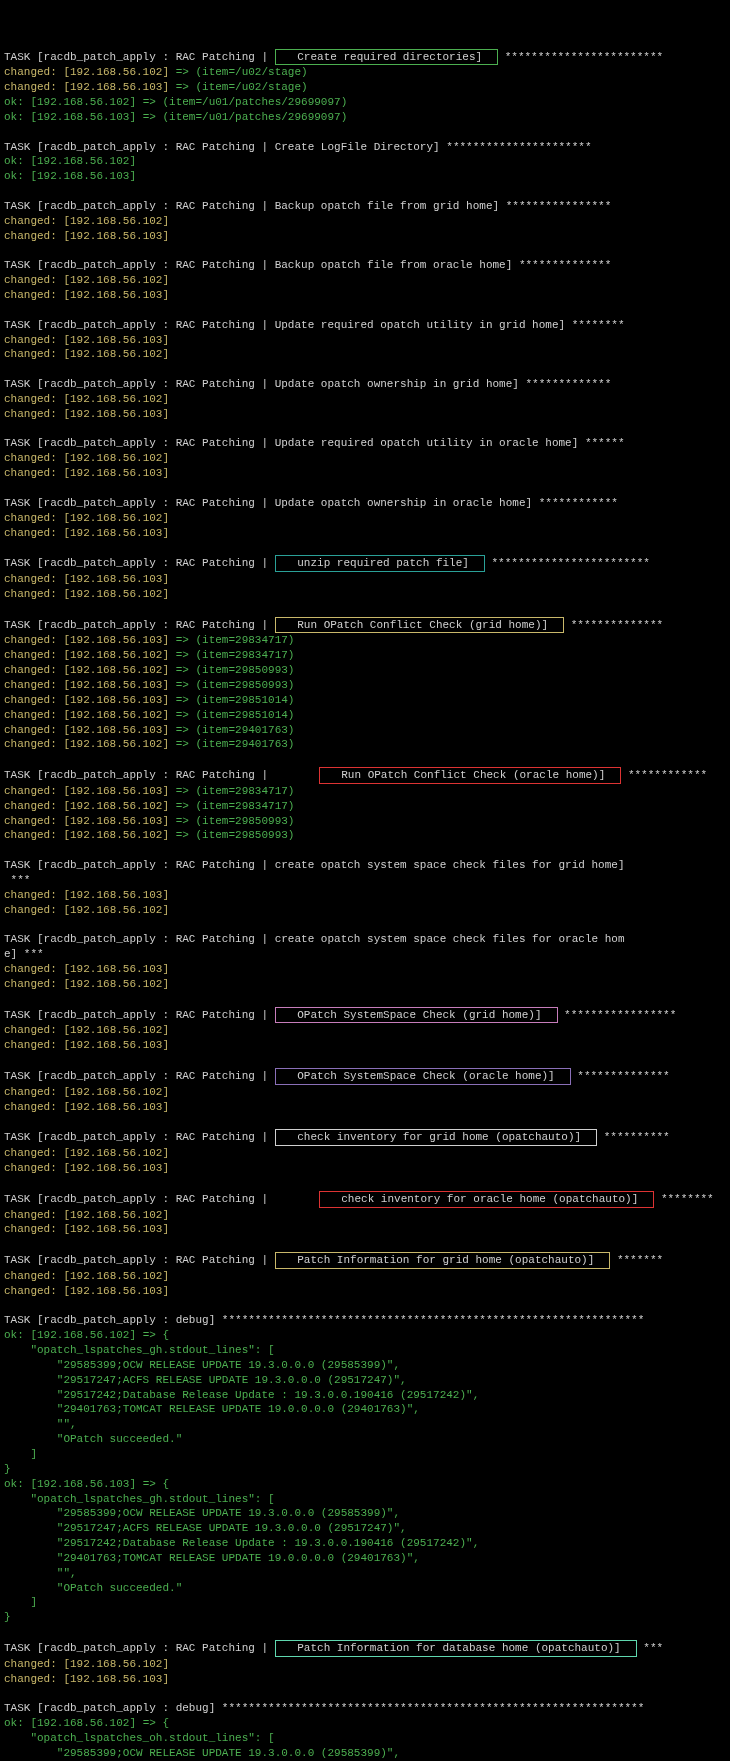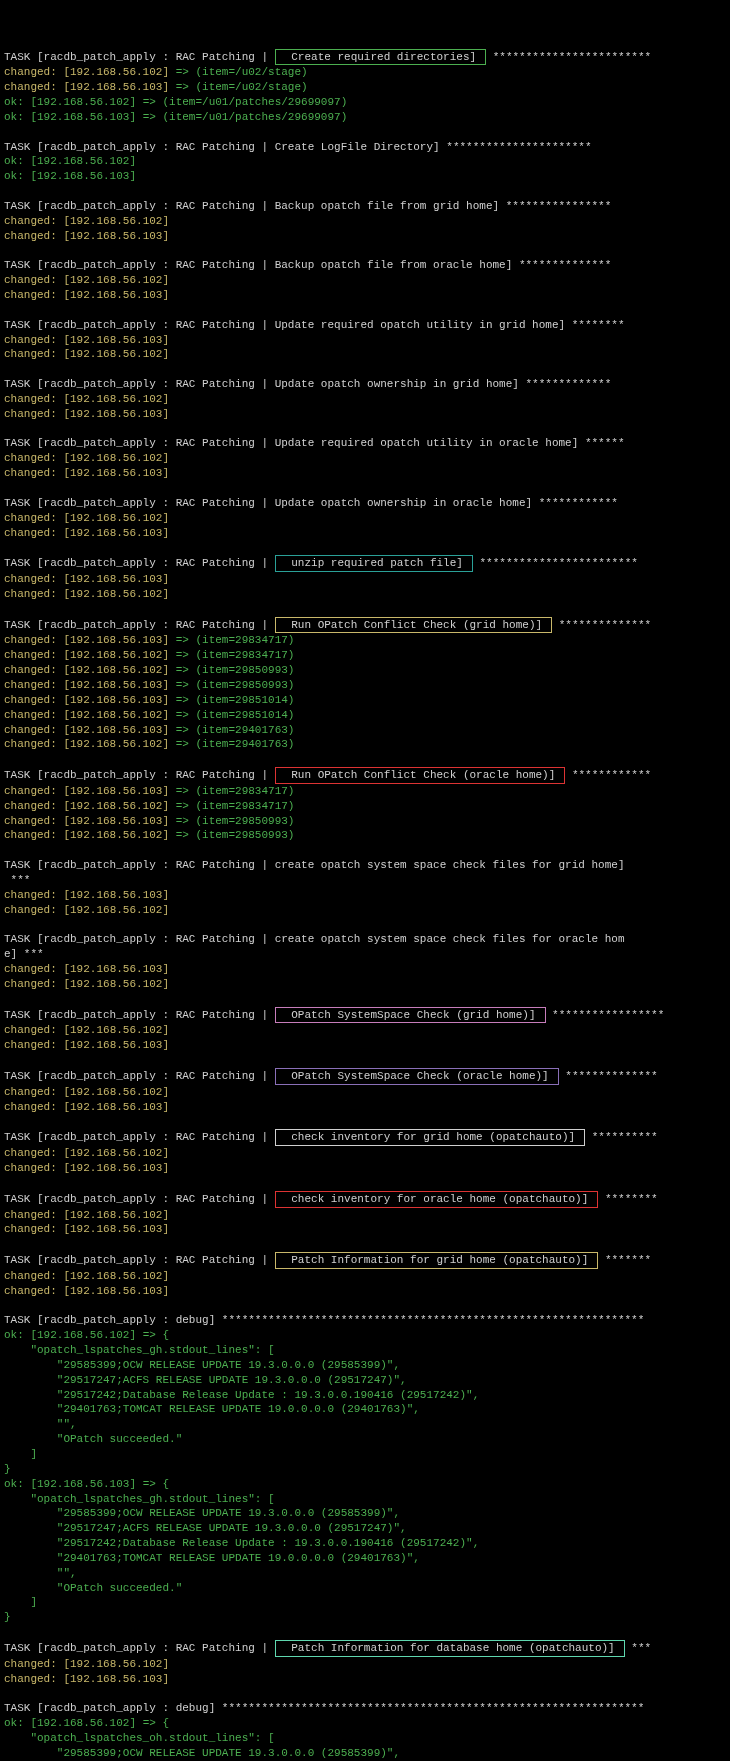--- a/index.html
+++ b/index.html
@@ -13,27 +13,27 @@
     white-space: pre;
     width: 730px;
   }
   .line { display: block; }
   .t-white  { color: #d0d0d0; }
   .t-yellow { color: #c9b86a; }
   .t-green  { color: #4caf50; }
   .stars    { color: #d0d0d0; }
   .box {
     border: 1px solid;
-    padding: 0 9px;
+    padding: 0 15px;
     display: inline-block;
   }
   .box-green      { border-color: #4caf50; }
   .box-teal       { border-color: #2aa198; text-align: center; }
   .box-yellow     { border-color: #c9b86a; }
-  .box-red        { border-color: #d33; }
+  .box-red        { border-color: #d33; margin-left: 44px; }
   .box-magenta    { border-color: #c77dbb; }
   .box-purple     { border-color: #8a6fb8; text-align: center; }
   .box-white      { border-color: #d0d0d0; }
   .box-lightgreen { border-color: #5fd7af; }
 </style>
 </head>
 <body>
 
 
 <div id="out"><div class="line"><span class="t-white">TASK [racdb_patch_apply : RAC Patching | </span><span class="box box-green t-white"> Create required directories]</span><span class="stars"> ************************</span></div><div class="line"><span class="t-yellow">changed: [192.168.56.102]</span><span class="t-green"> =&gt; (item=/u02/stage)</span></div><div class="line"><span class="t-yellow">changed: [192.168.56.103]</span><span class="t-green"> =&gt; (item=/u02/stage)</span></div><div class="line"><span class="t-green">ok: [192.168.56.102]</span><span class="t-green"> =&gt; (item=/u01/patches/29699097)</span></div><div class="line"><span class="t-green">ok: [192.168.56.103]</span><span class="t-green"> =&gt; (item=/u01/patches/29699097)</span></div><div class="line"> </div><div class="line"><span class="t-white">TASK [racdb_patch_apply : RAC Patching | Create LogFile Directory] </span><span class="stars">**********************</span></div><div class="line"><span class="t-green">ok: </span><span class="t-green">[192.168.56.102]</span></div><div class="line"><span class="t-green">ok: </span><span class="t-green">[192.168.56.103]</span></div><div class="line"> </div><div class="line"><span class="t-white">TASK [racdb_patch_apply : RAC Patching | Backup opatch file from grid home] </span><span class="stars">****************</span></div><div class="line"><span class="t-yellow">changed: </span><span class="t-yellow">[192.168.56.102]</span></div><div class="line"><span class="t-yellow">changed: </span><span class="t-yellow">[192.168.56.103]</span></div><div class="line"> </div><div class="line"><span class="t-white">TASK [racdb_patch_apply : RAC Patching | Backup opatch file from oracle home] </span><span class="stars">**************</span></div><div class="line"><span class="t-yellow">changed: </span><span class="t-yellow">[192.168.56.102]</span></div><div class="line"><span class="t-yellow">changed: </span><span class="t-yellow">[192.168.56.103]</span></div><div class="line"> </div><div class="line"><span class="t-white">TASK [racdb_patch_apply : RAC Patching | Update required opatch utility in grid home] </span><span class="stars">********</span></div><div class="line"><span class="t-yellow">changed: </span><span class="t-yellow">[192.168.56.103]</span></div><div class="line"><span class="t-yellow">changed: </span><span class="t-yellow">[192.168.56.102]</span></div><div class="line"> </div><div class="line"><span class="t-white">TASK [racdb_patch_apply : RAC Patching | Update opatch ownership in grid home] </span><span class="stars">*************</span></div><div class="line"><span class="t-yellow">changed: </span><span class="t-yellow">[192.168.56.102]</span></div><div class="line"><span class="t-yellow">changed: </span><span class="t-yellow">[192.168.56.103]</span></div><div class="line"> </div><div class="line"><span class="t-white">TASK [racdb_patch_apply : RAC Patching | Update required opatch utility in oracle home] </span><span class="stars">******</span></div><div class="line"><span class="t-yellow">changed: </span><span class="t-yellow">[192.168.56.102]</span></div><div class="line"><span class="t-yellow">changed: </span><span class="t-yellow">[192.168.56.103]</span></div><div class="line"> </div><div class="line"><span class="t-white">TASK [racdb_patch_apply : RAC Patching | Update opatch ownership in oracle home] </span><span class="stars">************</span></div><div class="line"><span class="t-yellow">changed: </span><span class="t-yellow">[192.168.56.102]</span></div><div class="line"><span class="t-yellow">changed: </span><span class="t-yellow">[192.168.56.103]</span></div><div class="line"> </div><div class="line"><span class="t-white">TASK [racdb_patch_apply : RAC Patching | </span><span class="box box-teal t-white"> unzip required patch file]</span><span class="stars"> ************************</span></div><div class="line"><span class="t-yellow">changed: </span><span class="t-yellow">[192.168.56.103]</span></div><div class="line"><span class="t-yellow">changed: </span><span class="t-yellow">[192.168.56.102]</span></div><div class="line"> </div><div class="line"><span class="t-white">TASK [racdb_patch_apply : RAC Patching | </span><span class="box box-yellow t-white"> Run OPatch Conflict Check (grid home)]</span><span class="stars"> **************</span></div><div class="line"><span class="t-yellow">changed: [192.168.56.103]</span><span class="t-green"> =&gt; (item=29834717)</span></div><div class="line"><span class="t-yellow">changed: [192.168.56.102]</span><span class="t-green"> =&gt; (item=29834717)</span></div><div class="line"><span class="t-yellow">changed: [192.168.56.102]</span><span class="t-green"> =&gt; (item=29850993)</span></div><div class="line"><span class="t-yellow">changed: [192.168.56.103]</span><span class="t-green"> =&gt; (item=29850993)</span></div><div class="line"><span class="t-yellow">changed: [192.168.56.103]</span><span class="t-green"> =&gt; (item=29851014)</span></div><div class="line"><span class="t-yellow">changed: [192.168.56.102]</span><span class="t-green"> =&gt; (item=29851014)</span></div><div class="line"><span class="t-yellow">changed: [192.168.56.103]</span><span class="t-green"> =&gt; (item=29401763)</span></div><div class="line"><span class="t-yellow">changed: [192.168.56.102]</span><span class="t-green"> =&gt; (item=29401763)</span></div><div class="line"> </div><div class="line"><span class="t-white">TASK [racdb_patch_apply : RAC Patching | </span><span class="box box-red t-white"> Run OPatch Conflict Check (oracle home)]</span><span class="stars"> ************</span></div><div class="line"><span class="t-yellow">changed: [192.168.56.103]</span><span class="t-green"> =&gt; (item=29834717)</span></div><div class="line"><span class="t-yellow">changed: [192.168.56.102]</span><span class="t-green"> =&gt; (item=29834717)</span></div><div class="line"><span class="t-yellow">changed: [192.168.56.103]</span><span class="t-green"> =&gt; (item=29850993)</span></div><div class="line"><span class="t-yellow">changed: [192.168.56.102]</span><span class="t-green"> =&gt; (item=29850993)</span></div><div class="line"> </div><div class="line"><span class="t-white">TASK [racdb_patch_apply : RAC Patching | create opatch system space check files for grid home] </span><span class="stars"></span></div><div class="line"><span class="t-white"> ***</span></div><div class="line"><span class="t-yellow">changed: </span><span class="t-yellow">[192.168.56.103]</span></div><div class="line"><span class="t-yellow">changed: </span><span class="t-yellow">[192.168.56.102]</span></div><div class="line"> </div><div class="line"><span class="t-white">TASK [racdb_patch_apply : RAC Patching | create opatch system space check files for oracle hom </span><span class="stars"></span></div><div class="line"><span class="t-white">e] ***</span></div><div class="line"><span class="t-yellow">changed: </span><span class="t-yellow">[192.168.56.103]</span></div><div class="line"><span class="t-yellow">changed: </span><span class="t-yellow">[192.168.56.102]</span></div><div class="line"> </div><div class="line"><span class="t-white">TASK [racdb_patch_apply : RAC Patching | </span><span class="box box-magenta t-white"> OPatch SystemSpace Check (grid home)]</span><span class="stars"> *****************</span></div><div class="line"><span class="t-yellow">changed: </span><span class="t-yellow">[192.168.56.102]</span></div><div class="line"><span class="t-yellow">changed: </span><span class="t-yellow">[192.168.56.103]</span></div><div class="line"> </div><div class="line"><span class="t-white">TASK [racdb_patch_apply : RAC Patching | </span><span class="box box-purple t-white"> OPatch SystemSpace Check (oracle home)]</span><span class="stars"> **************</span></div><div class="line"><span class="t-yellow">changed: </span><span class="t-yellow">[192.168.56.102]</span></div><div class="line"><span class="t-yellow">changed: </span><span class="t-yellow">[192.168.56.103]</span></div><div class="line"> </div><div class="line"><span class="t-white">TASK [racdb_patch_apply : RAC Patching | </span><span class="box box-white t-white"> check inventory for grid home (opatchauto)]</span><span class="stars"> **********</span></div><div class="line"><span class="t-yellow">changed: </span><span class="t-yellow">[192.168.56.102]</span></div><div class="line"><span class="t-yellow">changed: </span><span class="t-yellow">[192.168.56.103]</span></div><div class="line"> </div><div class="line"><span class="t-white">TASK [racdb_patch_apply : RAC Patching | </span><span class="box box-red t-white"> check inventory for oracle home (opatchauto)]</span><span class="stars"> ********</span></div><div class="line"><span class="t-yellow">changed: </span><span class="t-yellow">[192.168.56.102]</span></div><div class="line"><span class="t-yellow">changed: </span><span class="t-yellow">[192.168.56.103]</span></div><div class="line"> </div><div class="line"><span class="t-white">TASK [racdb_patch_apply : RAC Patching | </span><span class="box box-yellow t-white"> Patch Information for grid home (opatchauto)]</span><span class="stars"> *******</span></div><div class="line"><span class="t-yellow">changed: </span><span class="t-yellow">[192.168.56.102]</span></div><div class="line"><span class="t-yellow">changed: </span><span class="t-yellow">[192.168.56.103]</span></div><div class="line"> </div><div class="line"><span class="t-white">TASK [racdb_patch_apply : debug] </span><span class="stars">****************************************************************</span></div><div class="line"><span class="t-green">ok: [192.168.56.102]</span><span class="t-green"> =&gt; {</span></div><div class="line"><span class="t-green">    "opatch_lspatches_gh.stdout_lines": [</span></div><div class="line"><span class="t-green">        "29585399;OCW RELEASE UPDATE 19.3.0.0.0 (29585399)",</span></div><div class="line"><span class="t-green">        "29517247;ACFS RELEASE UPDATE 19.3.0.0.0 (29517247)",</span></div><div class="line"><span class="t-green">        "29517242;Database Release Update : 19.3.0.0.190416 (29517242)",</span></div><div class="line"><span class="t-green">        "29401763;TOMCAT RELEASE UPDATE 19.0.0.0.0 (29401763)",</span></div><div class="line"><span class="t-green">        "",</span></div><div class="line"><span class="t-green">        "OPatch succeeded."</span></div><div class="line"><span class="t-green">    ]</span></div><div class="line"><span class="t-green">}</span></div><div class="line"><span class="t-green">ok: [192.168.56.103]</span><span class="t-green"> =&gt; {</span></div><div class="line"><span class="t-green">    "opatch_lspatches_gh.stdout_lines": [</span></div><div class="line"><span class="t-green">        "29585399;OCW RELEASE UPDATE 19.3.0.0.0 (29585399)",</span></div><div class="line"><span class="t-green">        "29517247;ACFS RELEASE UPDATE 19.3.0.0.0 (29517247)",</span></div><div class="line"><span class="t-green">        "29517242;Database Release Update : 19.3.0.0.190416 (29517242)",</span></div><div class="line"><span class="t-green">        "29401763;TOMCAT RELEASE UPDATE 19.0.0.0.0 (29401763)",</span></div><div class="line"><span class="t-green">        "",</span></div><div class="line"><span class="t-green">        "OPatch succeeded."</span></div><div class="line"><span class="t-green">    ]</span></div><div class="line"><span class="t-green">}</span></div><div class="line"> </div><div class="line"><span class="t-white">TASK [racdb_patch_apply : RAC Patching | </span><span class="box box-lightgreen t-white"> Patch Information for database home (opatchauto)]</span><span class="stars"> ***</span></div><div class="line"><span class="t-yellow">changed: </span><span class="t-yellow">[192.168.56.102]</span></div><div class="line"><span class="t-yellow">changed: </span><span class="t-yellow">[192.168.56.103]</span></div><div class="line"> </div><div class="line"><span class="t-white">TASK [racdb_patch_apply : debug] </span><span class="stars">****************************************************************</span></div><div class="line"><span class="t-green">ok: [192.168.56.102]</span><span class="t-green"> =&gt; {</span></div><div class="line"><span class="t-green">    "opatch_lspatches_oh.stdout_lines": [</span></div><div class="line"><span class="t-green">        "29585399;OCW RELEASE UPDATE 19.3.0.0.0 (29585399)",</span></div><div class="line"></div></div>

